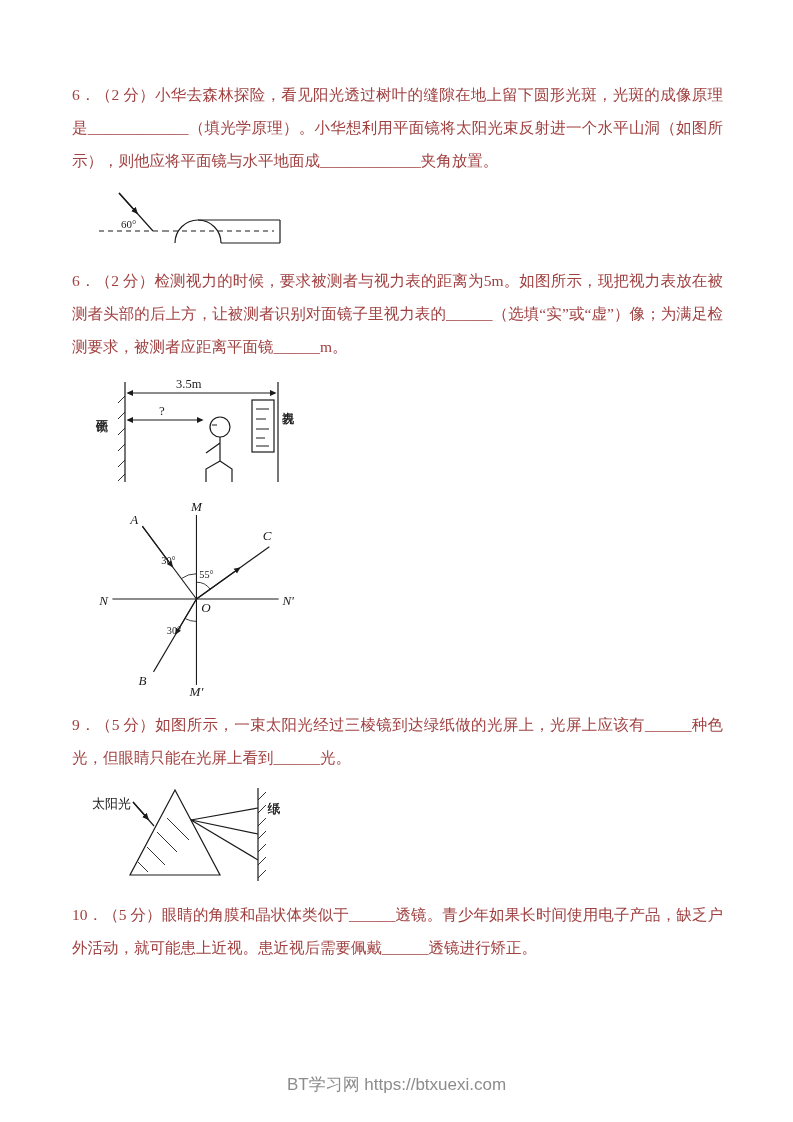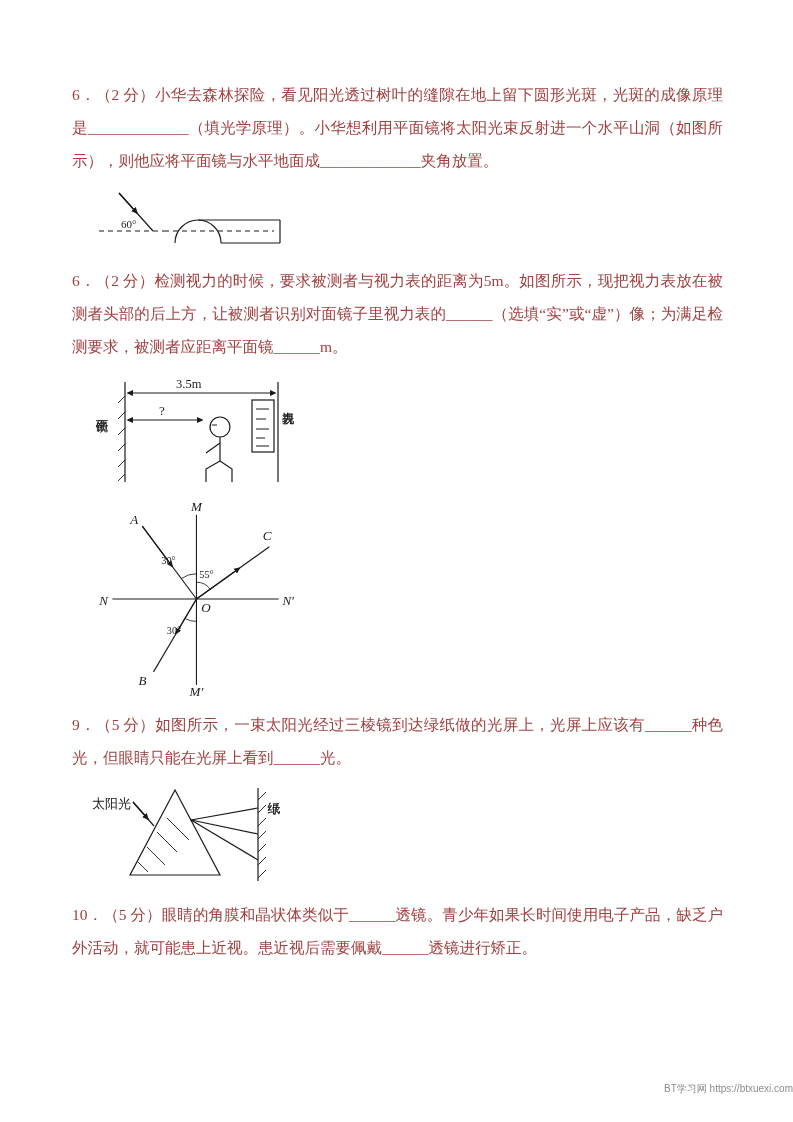--- a/index.html
+++ b/index.html
@@ -25,23 +25,23 @@
   .d6 { margin: 13px 0 8px 24px; }
   .d7 { margin: 11px 0 6px 20px; }
   .d8 { margin: 5px 0 2px 14px; }
   .d9 { margin: 8px 0 4px 18px; }
   .ray-label { font-style: italic; font-size: 14px; fill: #1a1a1a; }
   .angle-label { font-size: 11px; fill: #1a1a1a; }
   .cjk-label { font-size: 12.5px; fill: #1a1a1a; }
   .v-text { writing-mode: vertical-rl; text-orientation: upright; }
   .footer {
     position: absolute; left: 0; right: 0; bottom: 26px;
-    text-align: right;
+    text-align: center;
     color: #8c8c8c;
-    font-size: 10px;
+    font-size: 17px;
     font-family: "Liberation Sans", "DejaVu Sans", sans-serif;
   }
 </style>
 </head>
 <body>
 
 <svg width="0" height="0" style="position:absolute" aria-hidden="true">
   <defs>
     <marker id="arr" viewBox="0 0 10 10" refX="7" refY="5" markerWidth="6.5" markerHeight="6.5" orient="auto-start-reverse">
       <path d="M0,1 L9,5 L0,9 Z" fill="#1a1a1a"></path>

